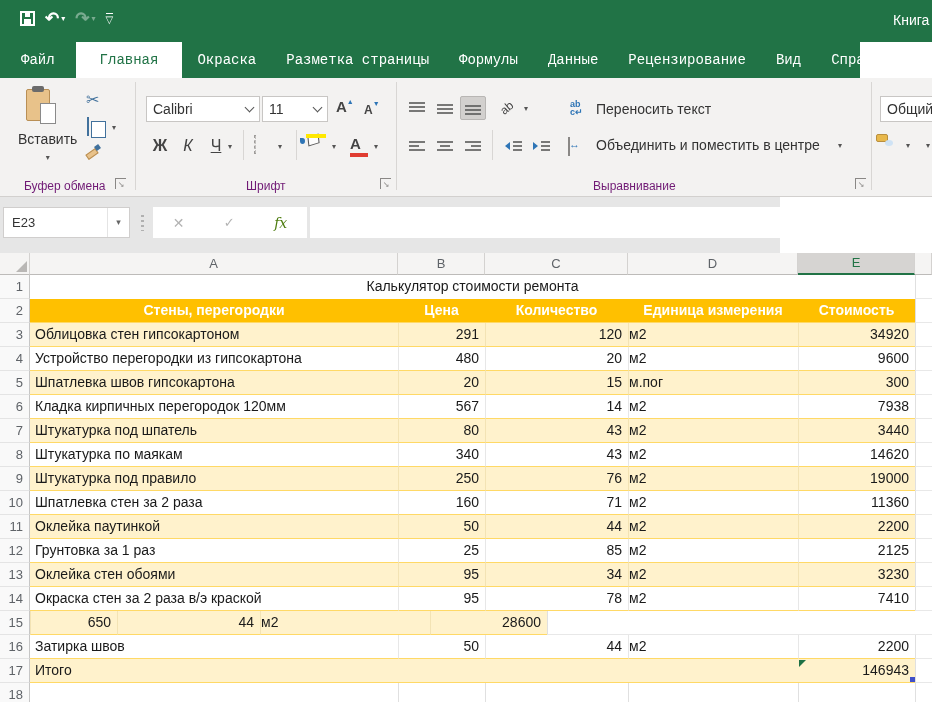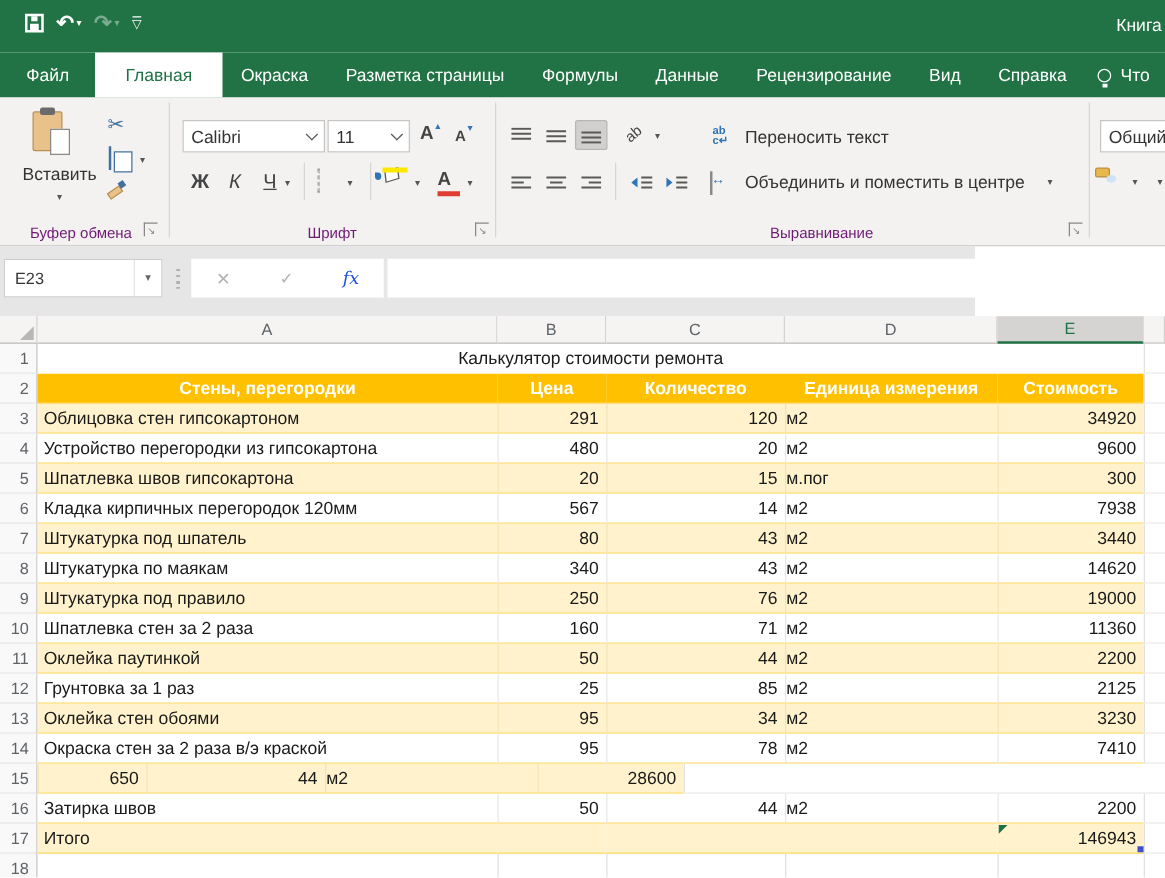--- a/index.html
+++ b/index.html
@@ -14,21 +14,21 @@
   .floppy { position:relative; width:15px; height:15px; border:2px solid #fff; }
   .floppy .fl-top { position:absolute; left:3px; top:0; width:5px; height:4px; background:#fff; }
   .floppy .fl-bot { position:absolute; left:2px; bottom:0; width:7px; height:5px; background:#fff; }
   .arrowglyph { font-size:17px; line-height:17px; font-weight:bold; }
   .dd-mini { font-size:8px; margin-left:2px; color:#fff; }
   .dim { opacity:.4; }
   .qat-custom { font-size:10px; color:#fff; border-top:1.5px solid #fff; padding-top:1px; line-height:10px; }
   .wbtitle { position:absolute; left:893px; top:12px; color:#fff; font-size:14px; white-space:nowrap; }
 
   
-  .tabbar { position:absolute; left:0; top:42px; width:932px; height:36px; background:#217346; display:flex; align-items:stretch; }
+  .tabbar { position:absolute; left:0; top:42px; width:860px; height:36px; background:#217346; display:flex; align-items:stretch;font-family:Liberation Mono, monospace; }
   .tab { color:#fff; font-size:14px; line-height:36px; padding:0 15px; white-space:nowrap; }
   .tab.file { padding:0 21px; }
   .tab.active { background:#fff; color:#217346; padding:0 24px; }
   .tellme { display:flex; align-items:center; color:#fff; font-size:14px; margin-left:10px; gap:7px; }
   .bulb { position:relative; width:11px; height:11px; border:1.5px solid #fff; border-radius:50%; }
   .bulb:after { content:""; position:absolute; left:2.5px; top:11px; width:4px; height:3px; background:#fff; }
 
   
   .ribbon { position:absolute; left:0; top:78px; width:932px; height:119px; background:#f3f2f1; border-bottom:1px solid #d2d0ce; }
   .vdiv { position:absolute; top:4px; height:108px; width:1px; background:#d8d6d4; }
@@ -87,21 +87,21 @@
 
   
   .fzone { position:absolute; left:0; top:197px; width:780px; height:56px; background:#e6e6e6; }
   .namebox { position:absolute; left:3px; top:10px; width:127px; height:31px; background:#fff; border:1px solid #d0cecd; display:flex; align-items:center; }
   .namebox .nb-val { flex:1; font-size:13px; color:#333; padding-left:8px; }
   .namebox .nb-dd { width:22px; text-align:center; font-size:9px; color:#666; border-left:1px solid #e4e4e4; line-height:29px; }
   .grip { position:absolute; left:141px; top:18px; width:3px; height:16px; background:repeating-linear-gradient(to bottom,#b0b0b0 0 2px, transparent 2px 5px); }
   .fbtns { position:absolute; left:153px; top:10px; width:154px; height:31px; background:#fff; display:flex; align-items:center; justify-content:space-around; }
   .fx-x { font-size:14px; color:#b3b3b3; }
   .fx-ok { font-size:13px; color:#b3b3b3; }
-  .fx-fx { font-family:"DejaVu Serif", serif; font-style:italic; font-size:14px; color:#1d4ed8; }
+  .fx-fx { font-family:"DejaVu Serif", serif; font-style:italic; font-size:14px; color:#4d7c0f; }
   .finput { position:absolute; left:310px; top:10px; width:622px; height:31px; background:#fff; font-size:13px; color:#333; padding:7px 6px; }
 
   
   .grid { position:absolute; left:0; top:253px; width:932px; height:449px; background:#fff; }
   .hrow { display:flex; height:22px; }
   .hcell { background:#f5f4f3; border-right:1px solid #d4d2d0; border-bottom:1px solid #bdbbb9; color:#5f6368; font-size:13px; text-align:center; line-height:21px; }
   .hcell.sel { background:#d6d4d2; color:#217346; border-bottom:2px solid #217346; line-height:20px; }
   .corner { position:relative; background:#f5f4f3; border-right:1px solid #d4d2d0; border-bottom:1px solid #bdbbb9; }
   .corner:after { content:""; position:absolute; right:2px; bottom:2px; width:0; height:0; border-bottom:11px solid #b9b7b5; border-left:11px solid transparent; }
 
@@ -296,21 +296,21 @@
             <line x1="8" y1="2" x2="17" y2="2"></line>
             <line x1="8" y1="6" x2="17" y2="6"></line>
             <line x1="8" y1="10" x2="17" y2="10"></line>
           </g>
           <polygon points="0,2 5,6 0,10" fill="#2e75b6"></polygon>
         </svg>
     </span>
     <span style="position:absolute; left:568px; top:60px;"><span class="mergeico"></span></span>
     <span class="rbtxt" style="position:absolute; left:596px; top:59px;">Объединить и поместить в центре</span>
     <span class="sm-dd" style="position:absolute; left:838px; top:63px;">▾</span>
-    <span class="gl" style="left:616px; top:101px;">Выравнивание</span>
+    <span class="gl" style="left:593px; top:101px;">Выравнивание</span>
     <span class="dlg" style="left:855px; top:100px;"></span>
 
     <div class="combo" style="left:880px; top:18px; width:70px;">
       <span class="val">Общий</span>
     </div>
     <span style="position:absolute; left:878px; top:58px;"><span class="acct"><span class="coins"></span></span></span>
     <span class="sm-dd" style="position:absolute; left:906px; top:63px;">▾</span>
     <span class="sm-dd" style="position:absolute; left:926px; top:63px;">▾</span>
   </div>
 

